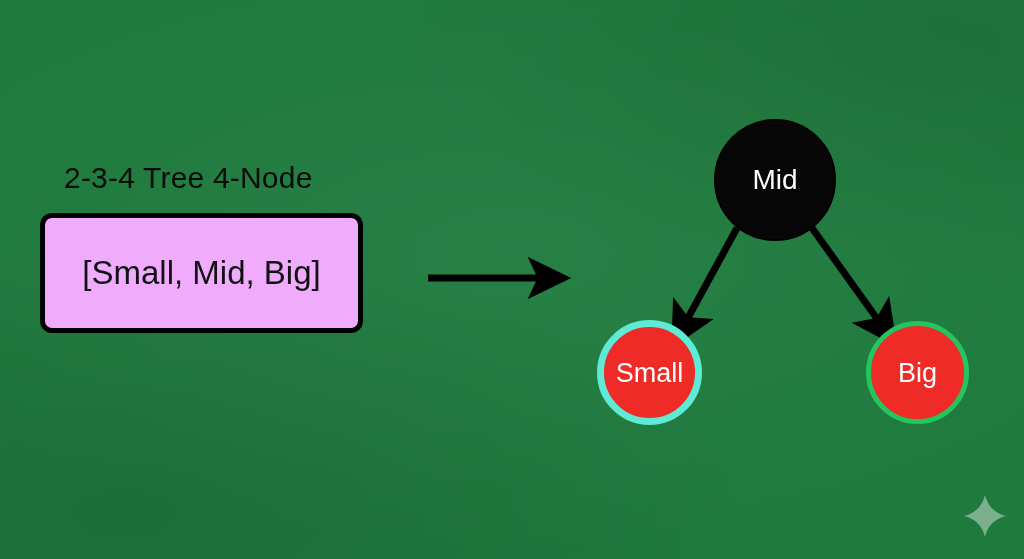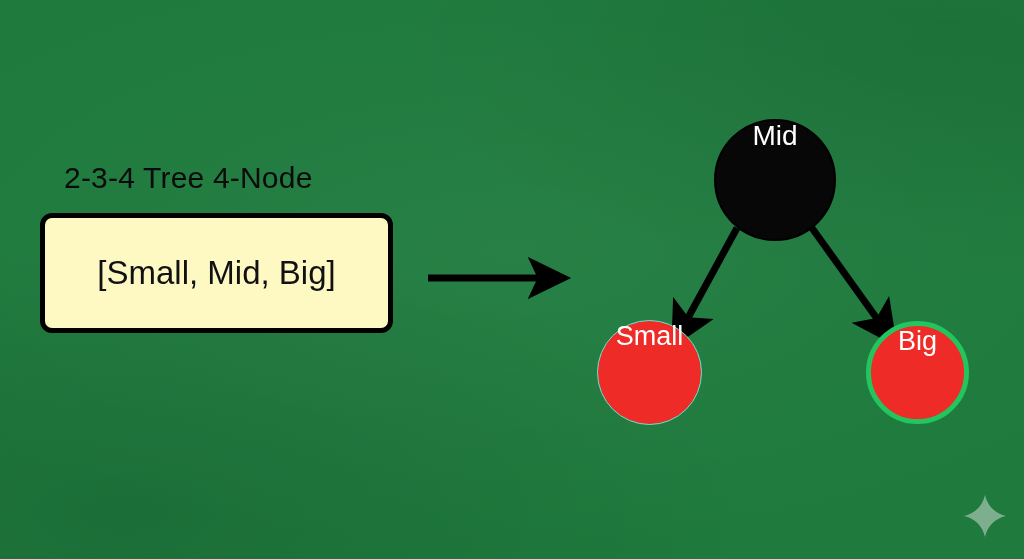--- a/index.html
+++ b/index.html
@@ -37,44 +37,44 @@
     font-size: 30px;
     line-height: 36px;
     color: #0b0b0b;
     letter-spacing: 0.2px;
     white-space: nowrap;
   }
   #four-node-box {
     position: absolute;
     left: 40px;
     top: 213px;
-    width: 353px;
+    width: 323px;
     height: 120px;
     box-sizing: border-box;
-    background: #fef9c3;
+    background: #f0abfc;
     border: 5px solid #000000;
     border-radius: 12px;
     display: flex;
     align-items: center;
     justify-content: center;
   }
   #four-node-box .box-text {
     font-size: 33px;
     line-height: 38px;
     color: #111111;
     white-space: nowrap;
   }
 
   
   .node {
     position: absolute;
     box-sizing: border-box;
     border-radius: 50%;
     display: flex;
-    align-items: flex-start;
+    align-items: center;
     justify-content: center;
     text-align: center;
   }
   .node .node-label {
     color: #ffffff;
     font-size: 27px;
     line-height: 30px;
     white-space: nowrap;
   }
   #node-mid {
@@ -85,21 +85,21 @@
     background: #070707;
     border: 2px solid #000000;
   }
   #node-mid .node-label { font-size: 28px; }
   #node-small {
     left: 597px;
     top: 320px;
     width: 105px;
     height: 105px;
     background: #ee2b26;
-    border: 1px solid #5eead4;
+    border: 7px solid #5eead4;
   }
   #node-big {
     left: 866px;
     top: 321px;
     width: 103px;
     height: 103px;
     background: #ee2b26;
     border: 5px solid #22c55e;
   }
 

